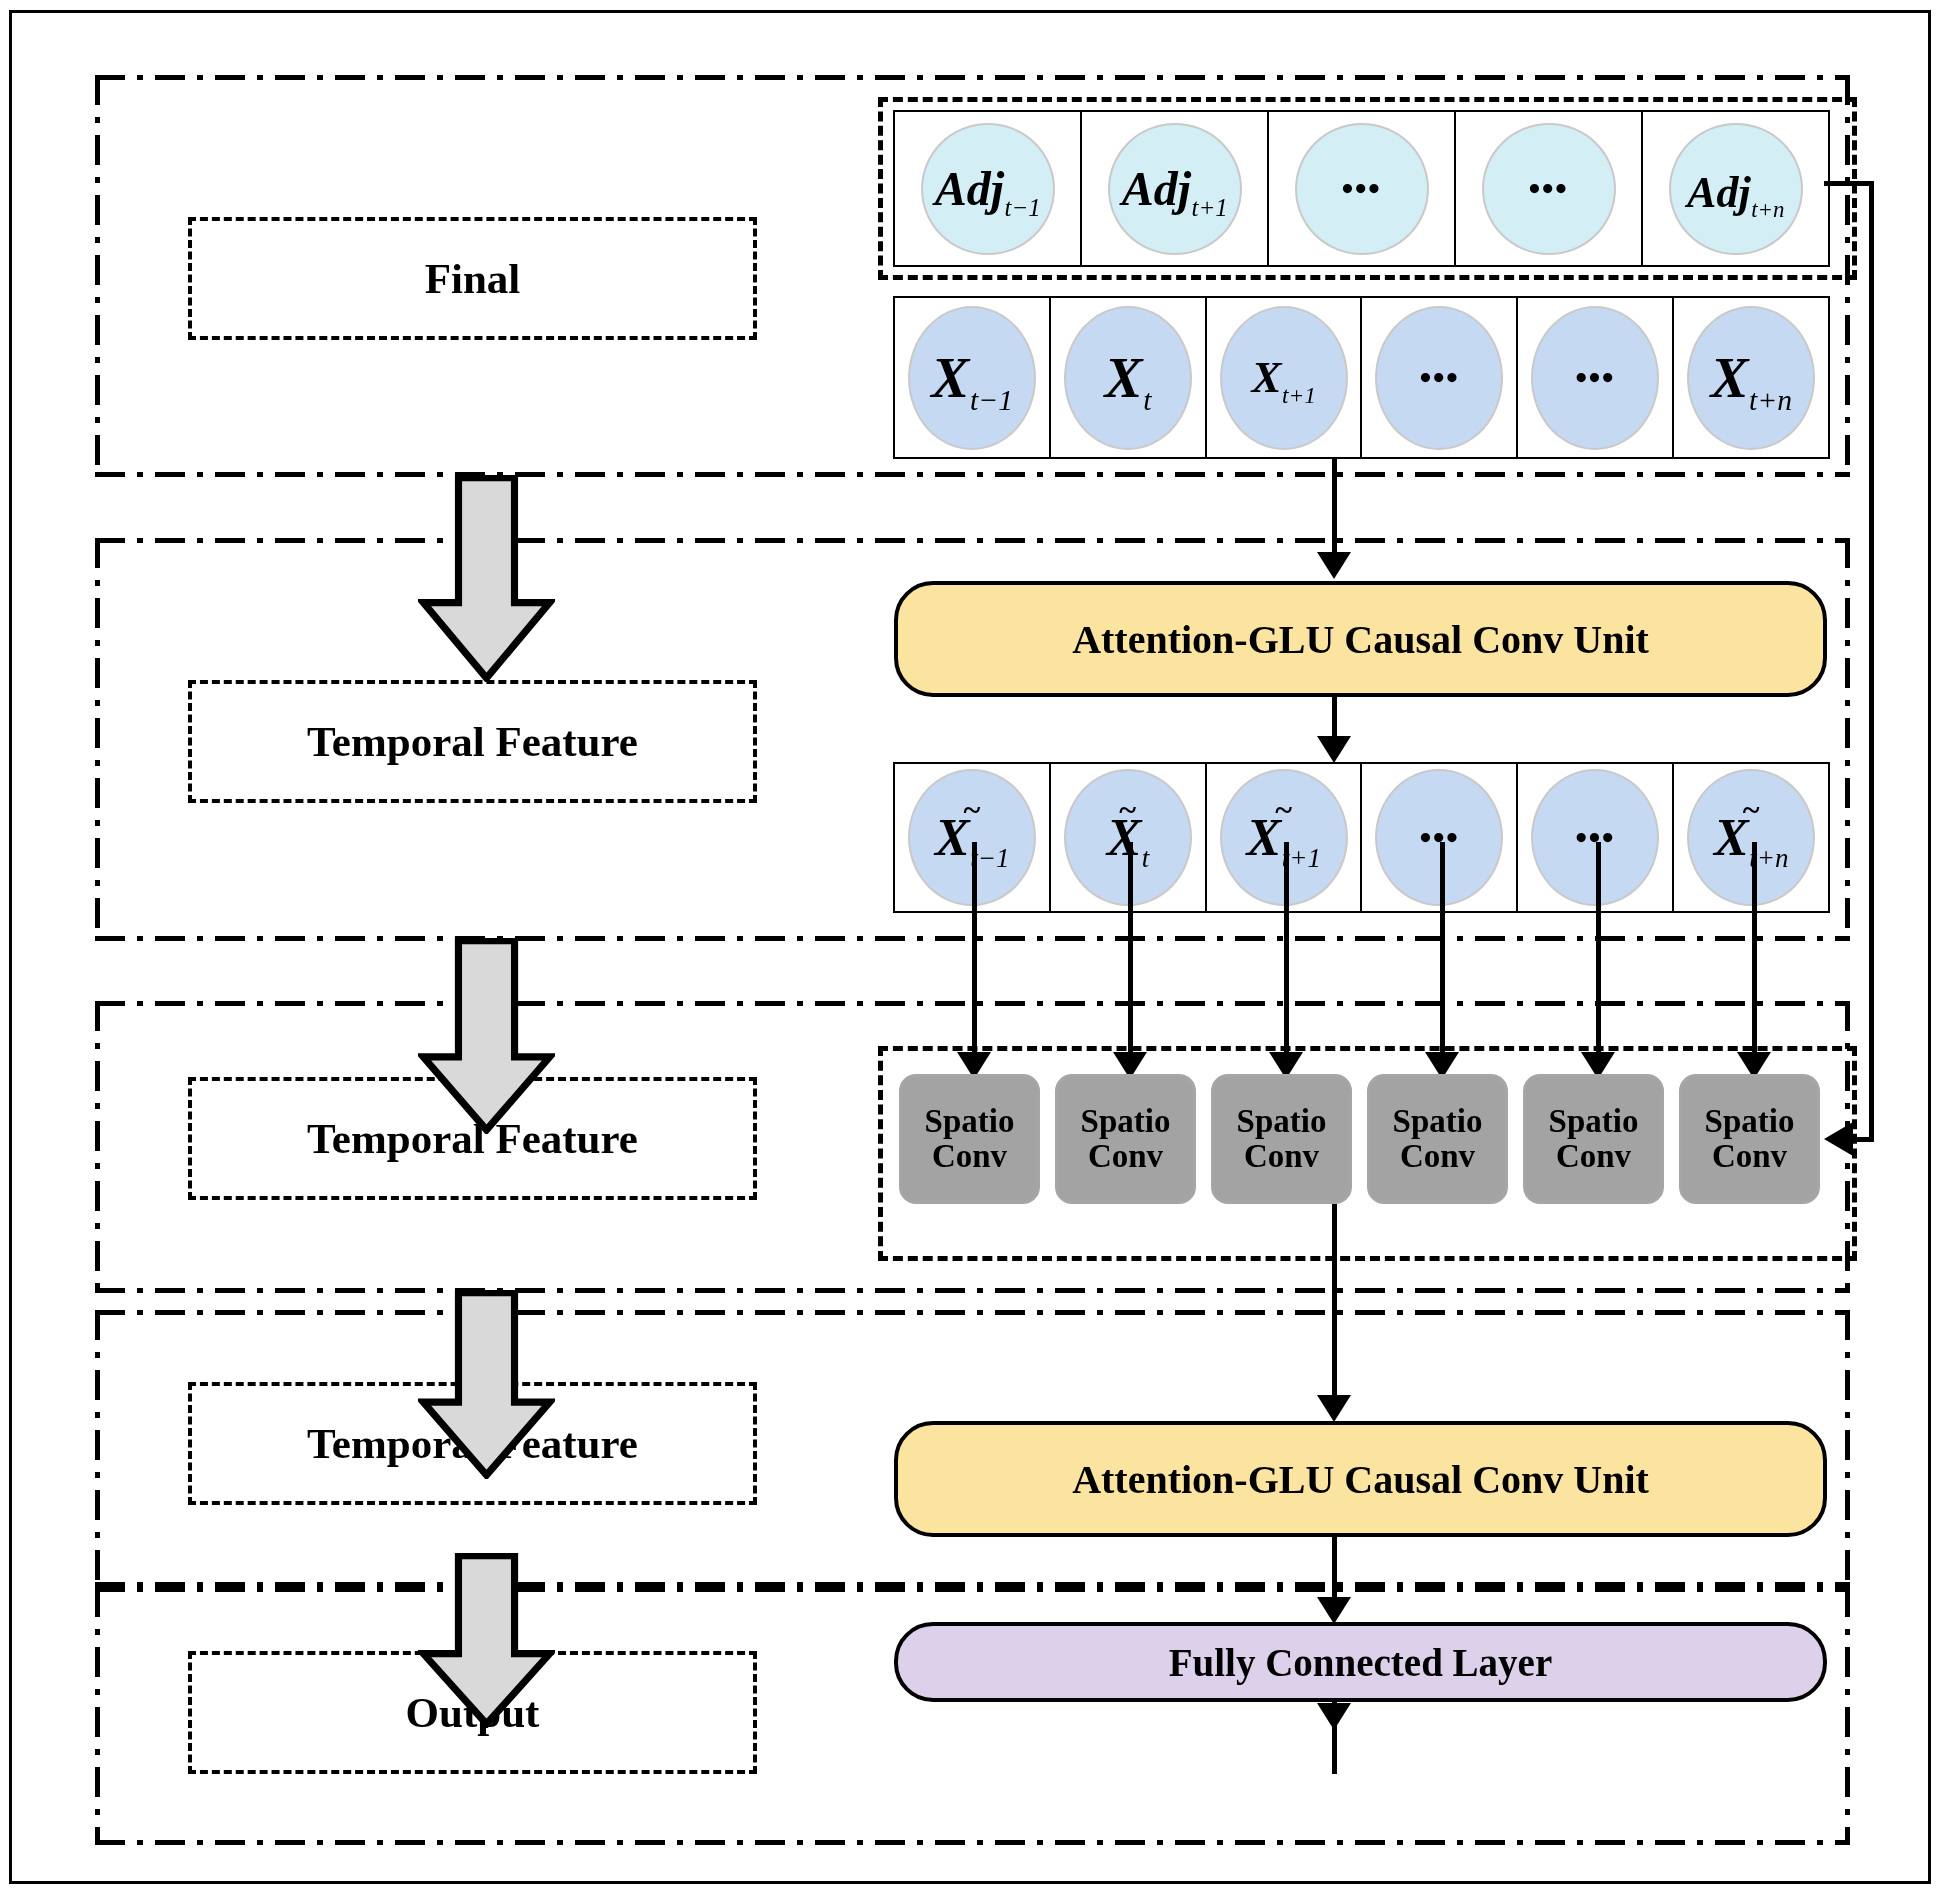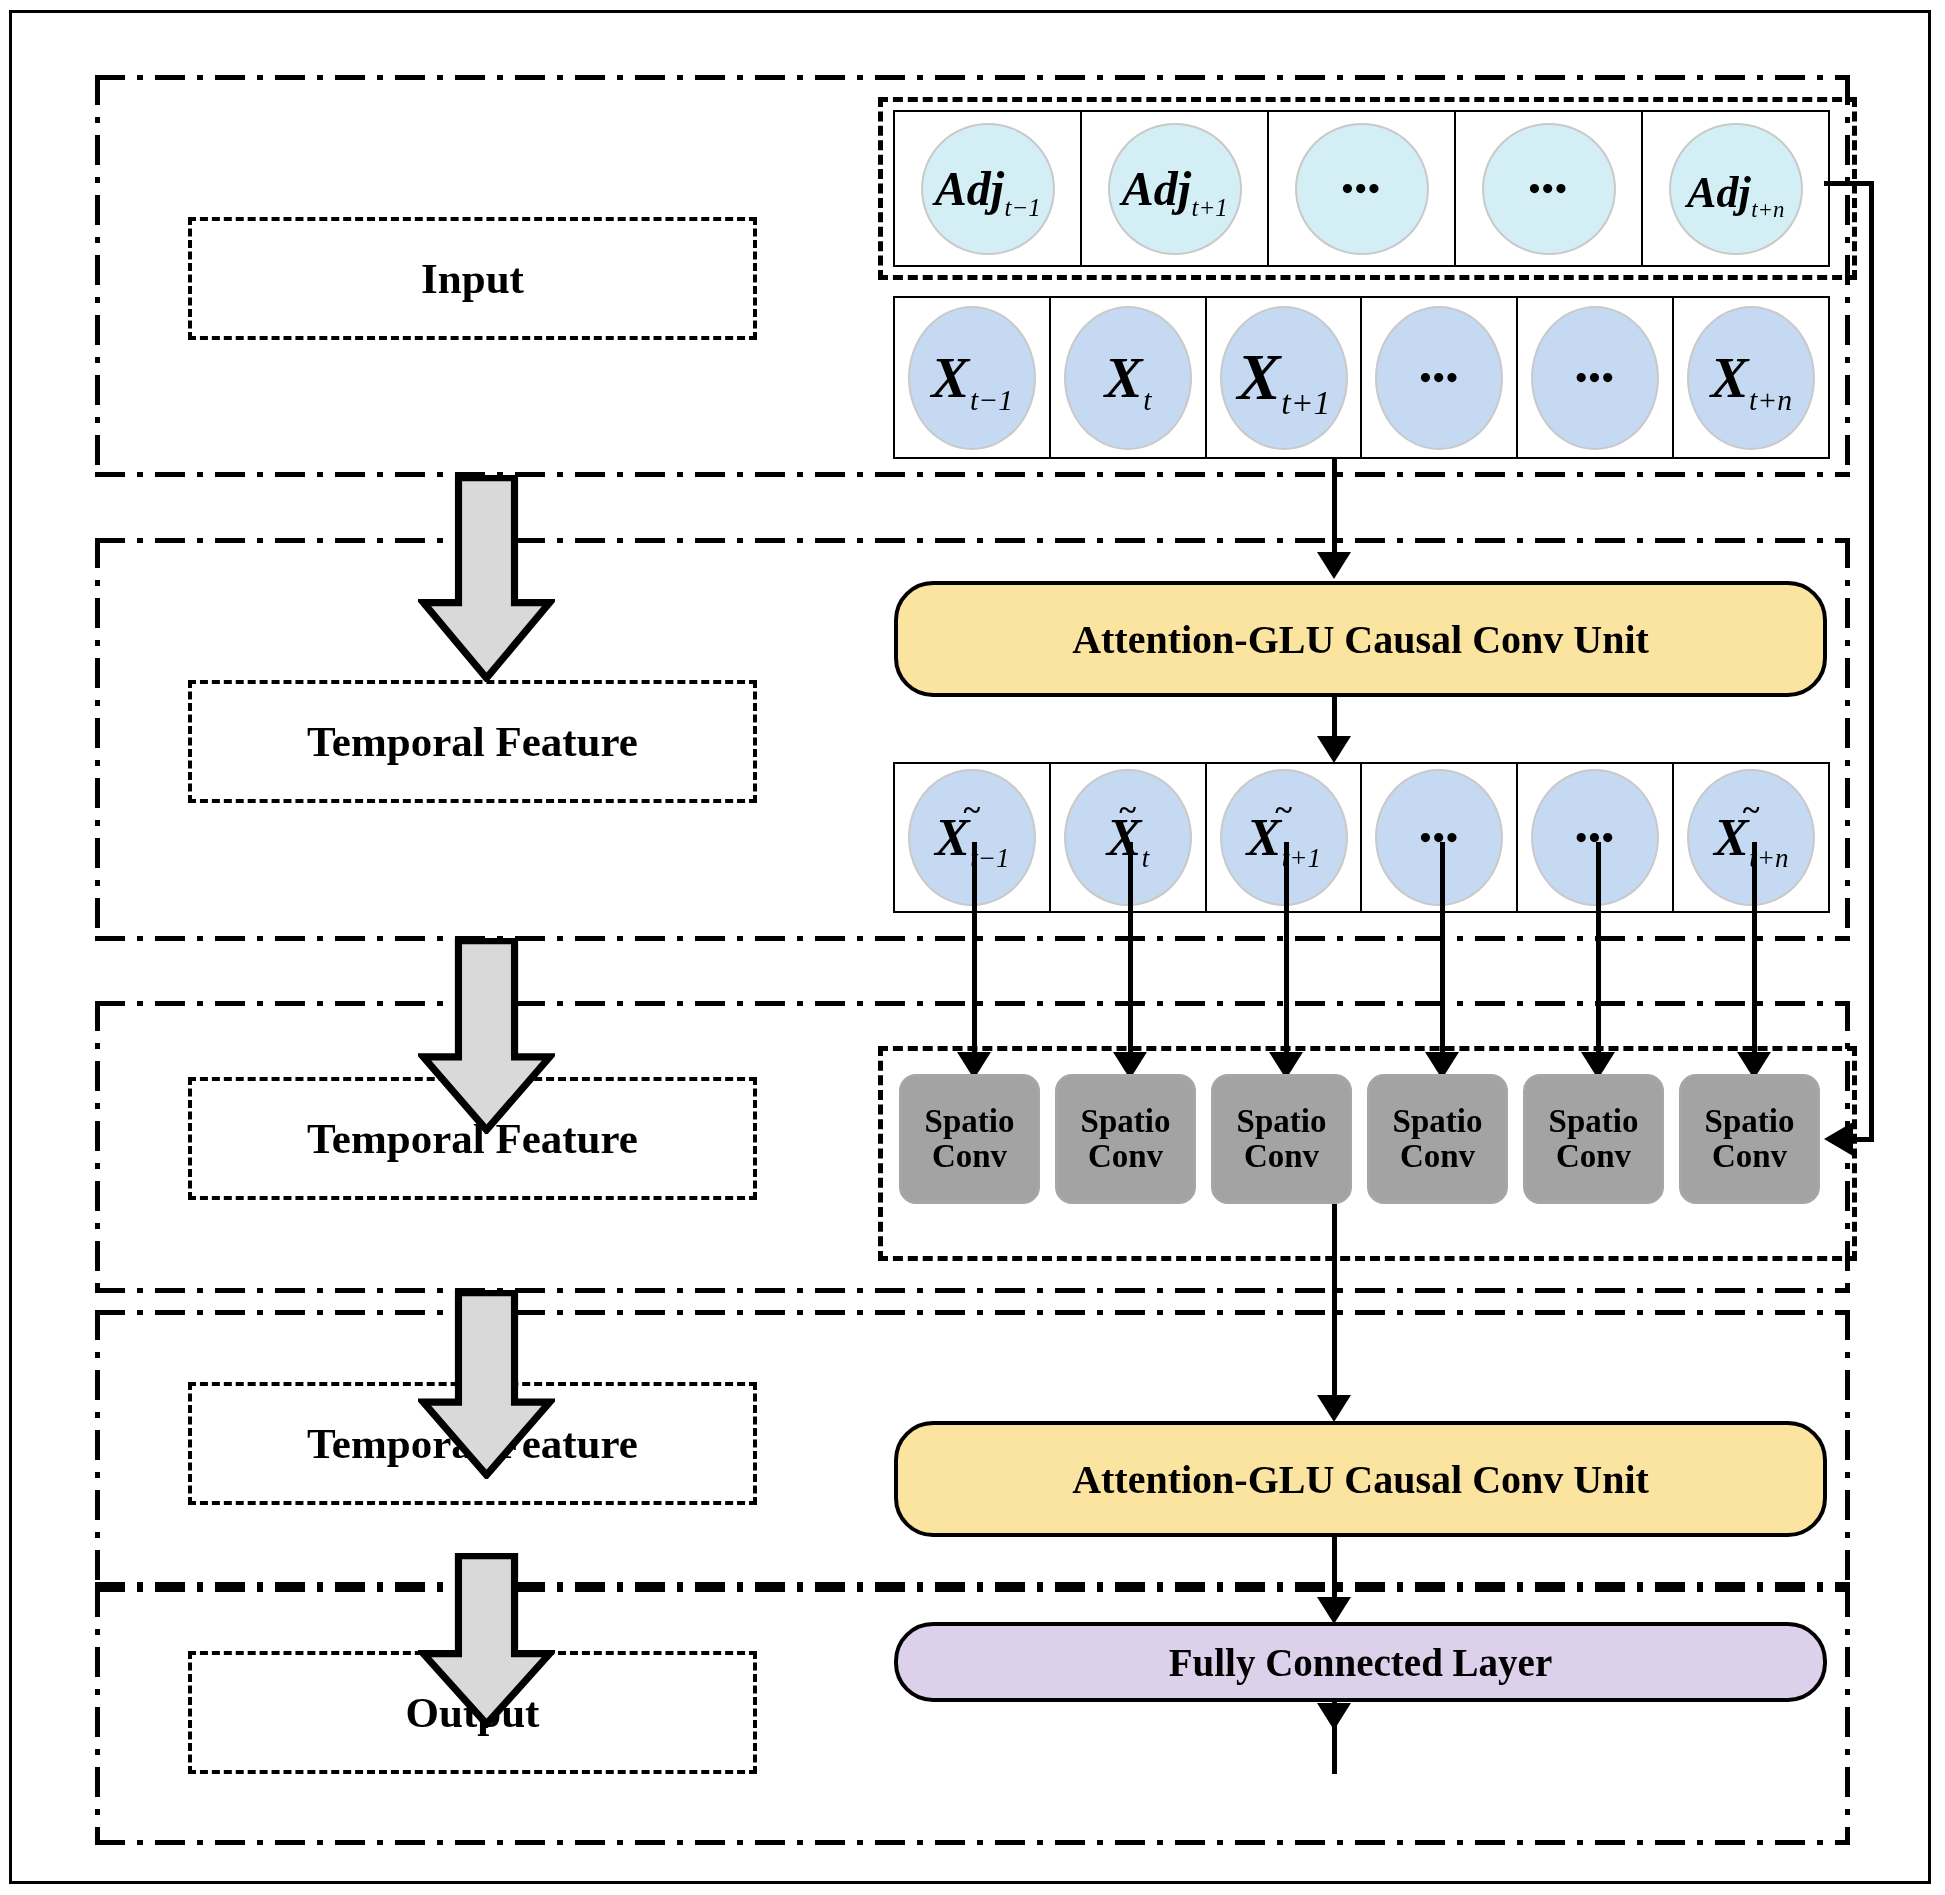--- a/index.html
+++ b/index.html
@@ -89,21 +89,21 @@
   </div>
 
   <div class="dashdot" style="left:95px;top:1587px;width:1755px;height:258px;">
     <div class="e eh top"></div>
     <div class="e eh bottom"></div>
     <div class="e ev left"></div>
     <div class="e ev right"></div>
   </div>
 
   <div class="label-box" style="left:188px;top:217px;width:569px;height:123px;font-size:43px;">
-    <span>Input</span>
+    <span>Final</span>
   </div>
 
   <div class="label-box" style="left:188px;top:680px;width:569px;height:123px;font-size:43px;">
     <span>Temporal Feature</span>
   </div>
 
   <div class="label-box" style="left:188px;top:1077px;width:569px;height:123px;font-size:43px;">
     <span>Temporal Feature</span>
   </div>
 
@@ -175,21 +175,21 @@
         <span class="sym" style="font-size:57px;"><span>X</span><span class="sub">t−1</span></span>
       </div>
     </div>
     <div class="grid-cell">
       <div class="ell ell-x" style="width:124px;height:140px;">
         <span class="sym" style="font-size:57px;"><span>X</span><span class="sub">t</span></span>
       </div>
     </div>
     <div class="grid-cell">
       <div class="ell ell-x" style="width:124px;height:140px;">
-        <span class="sym" style="font-size:65px;text-align:center;"><span>X</span><span class="sub">t+1</span></span>
+        <span class="sym" style="font-size:45px;text-align:center;"><span>X</span><span class="sub">t+1</span></span>
       </div>
     </div>
     <div class="grid-cell">
       <div class="ell ell-x" style="width:124px;height:140px;">
         <span class="dots" style="font-size:34px;">•••</span>
       </div>
     </div>
     <div class="grid-cell">
       <div class="ell ell-x" style="width:124px;height:140px;">
         <span class="dots" style="font-size:34px;">•••</span>

